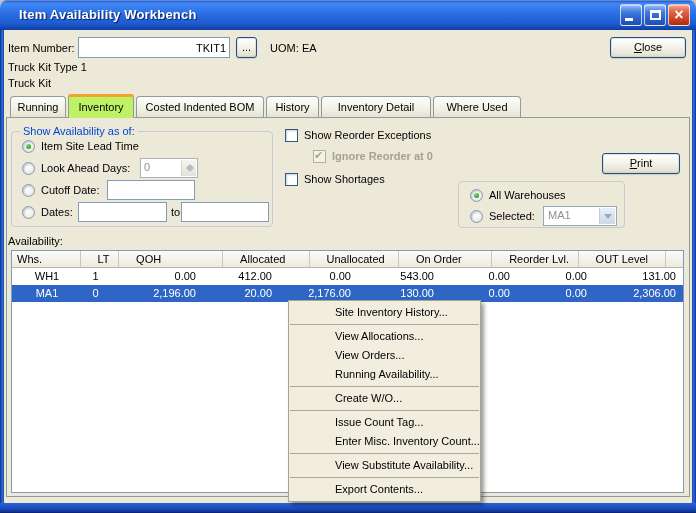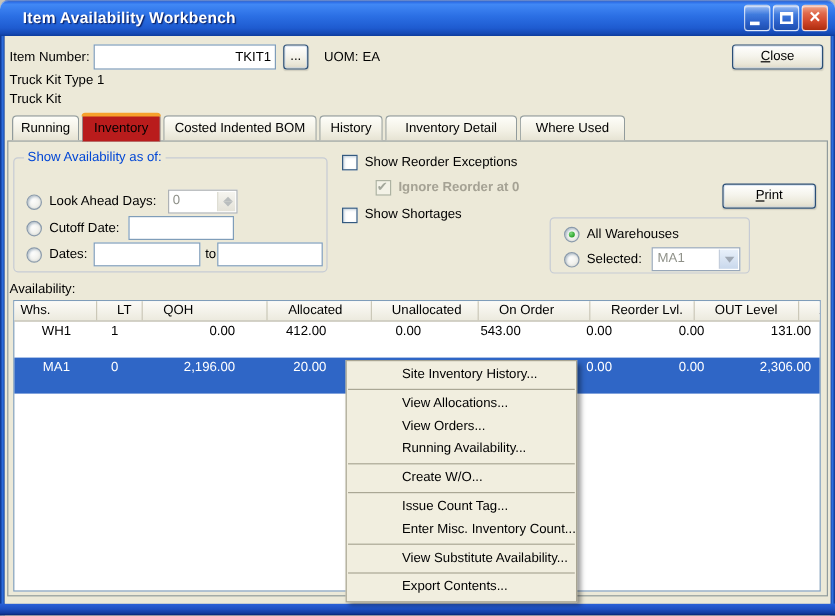--- a/index.html
+++ b/index.html
@@ -90,33 +90,33 @@
   .group-title { position:absolute; top:-7px; left:8px; background:#ECE9D8; padding:0 3px; color:#0046D5; white-space:nowrap; }
 
   
   .tabpanel { position:absolute; left:6px; top:117px; width:684px; height:380px; border:1px solid #919B9C; background:#ECE9D8; z-index:1; }
   .tab {
     position:absolute; top:96px; height:21px; z-index:2; text-align:center; line-height:20px;
     border:1px solid #919B9C; border-bottom:none; border-radius:4px 4px 0 0;
     background:linear-gradient(180deg,#FEFEFA 0%,#F2F0E4 60%,#E6E3D3 100%); cursor:default; white-space:nowrap;
   }
   .tab.active {
-    top:94px; height:24px; line-height:24px; z-index:3; background:#b91c1c;
+    top:94px; height:24px; line-height:24px; z-index:3; background:#bef264;
   }
   .tab.active::before {
     content:""; position:absolute; left:-1px; right:-1px; top:-1px; height:3px;
     background:#F6A12D; border-radius:3px 3px 0 0;
   }
 
   
   .grid { position:absolute; left:11px; top:250px; width:673px; height:243px; border:1px solid #7F9DB9; background:#fff; z-index:2; }
   .g-head { display:flex; height:17px; background:linear-gradient(180deg,#FCFBF7,#ECEADE); border-bottom:1px solid #B8B5A4;gap:12px; }
   .g-head .th { line-height:16px; padding-left:5px; border-right:1px solid #CBC8B8; overflow:hidden; white-space:nowrap; }
   .g-head .th:last-child { border-right:none; }
-  .g-row { display:flex; height:30px; line-height:17px; cursor:default; }
+  .g-row { display:flex; height:17px; line-height:17px; cursor:default; }
   .g-row .td { overflow:hidden; white-space:nowrap; }
   .g-row.sel { background:#2F66C6; color:#fff; }
   .c0{width:70px;} .c1{width:27px;} .c2{width:94px;} .c3{width:76px;} .c4{width:79px;}
   .c5{width:83px;} .c6{width:76px;} .c7{width:77px;} .c8{flex:1;}
   .a-c{text-align:center;} .a-r{text-align:right; padding-right:7px;}
 
   
   .ctxmenu {
     position:absolute; left:288px; top:300px; width:193px; z-index:10;
     background:#F1EEDF; border:1px solid #A9A593; padding:2px 0;
@@ -167,20 +167,24 @@
   <div class="tab" style="left:10px; width:56px;">Running</div>
   <div class="tab active" style="left:68px; width:66px;">Inventory</div>
   <div class="tab" style="left:136px; width:128px;">Costed Indented BOM</div>
   <div class="tab" style="left:266px; width:53px;">History</div>
   <div class="tab" style="left:321px; width:110px;">Inventory Detail</div>
   <div class="tab" style="left:433px; width:88px;">Where Used</div>
 
   <div class="groupbox" style="left:11px; top:131px; width:262px; height:96px; z-index:2;">
     <span class="group-title">Show Availability as of:</span>
   </div>
+  <div class="ctl" style="left:22px; top:139px; z-index:2;">
+    <span class="radio on"></span>
+    <span>Item Site Lead Time</span>
+  </div>
   <div class="ctl" style="left:22px; top:161px; z-index:2;">
     <span class="radio"></span>
     <span>Look Ahead Days:</span>
   </div>
   <div class="spinbox" style="left:140px; top:158px; width:58px; height:20px; z-index:2;">
     <span class="spin-val gray-val">0</span>
     <span class="spin-arrows">
         <span class="tri-up"></span>
         <span class="tri-dn"></span>
       </span>

